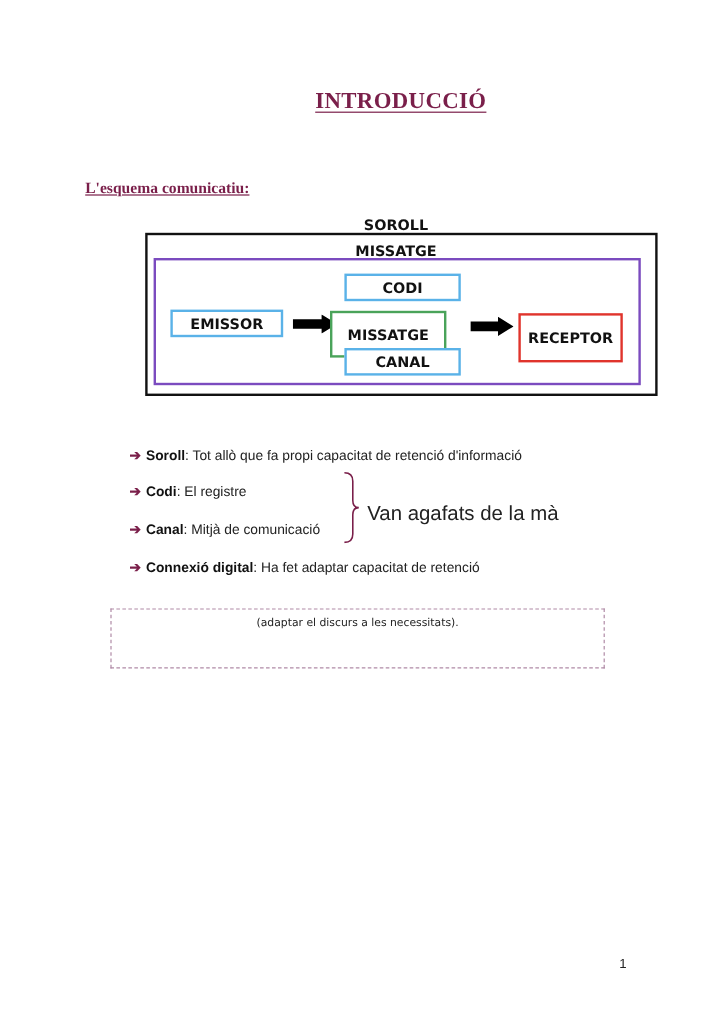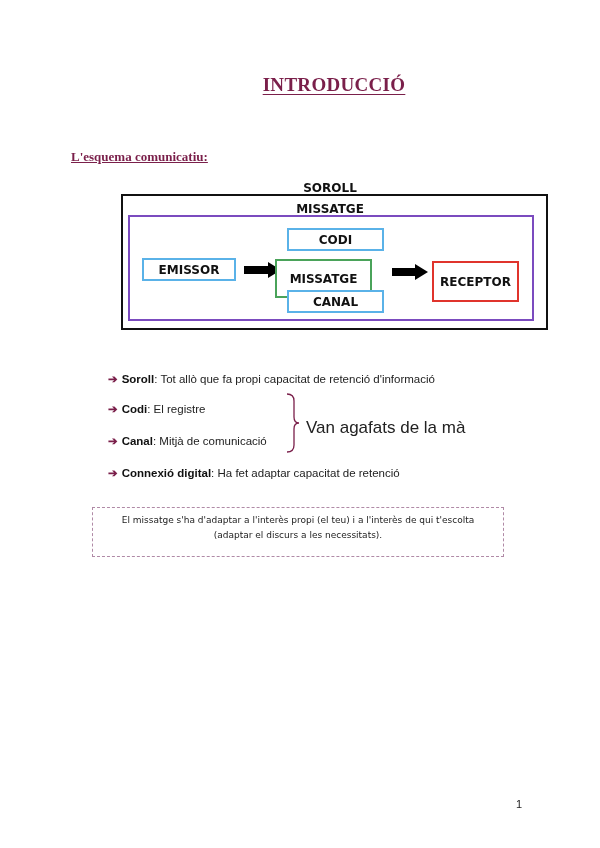--- a/index.html
+++ b/index.html
@@ -77,17 +77,16 @@
 <svg class="abs brace" viewBox="0 0 14 60">
   <path d="M1,1 Q8,1 8,8 L8,24 Q8,30 13,30 Q8,30 8,36 L8,52 Q8,59 1,59" fill="none" stroke="#7a1f4a" stroke-width="1.3"></path>
 </svg>
 <div class="abs brace-text">Van agafats de la mà</div>
 
 <div class="abs bullet" style="top:466px;">
   <span class="arr">➔</span><b>Connexió digital</b><span>: Ha fet adaptar capacitat de retenció</span>
 </div>
 
 <div class="abs note">
-  <div>El missatge s'ha d'adaptar a l'interès propi (el teu) i a l'interès de qui t'escolta</div>
   <div>(adaptar el discurs a les necessitats).</div>
 </div>
 
 <div class="abs pageno">1</div>
 
 </body></html>

